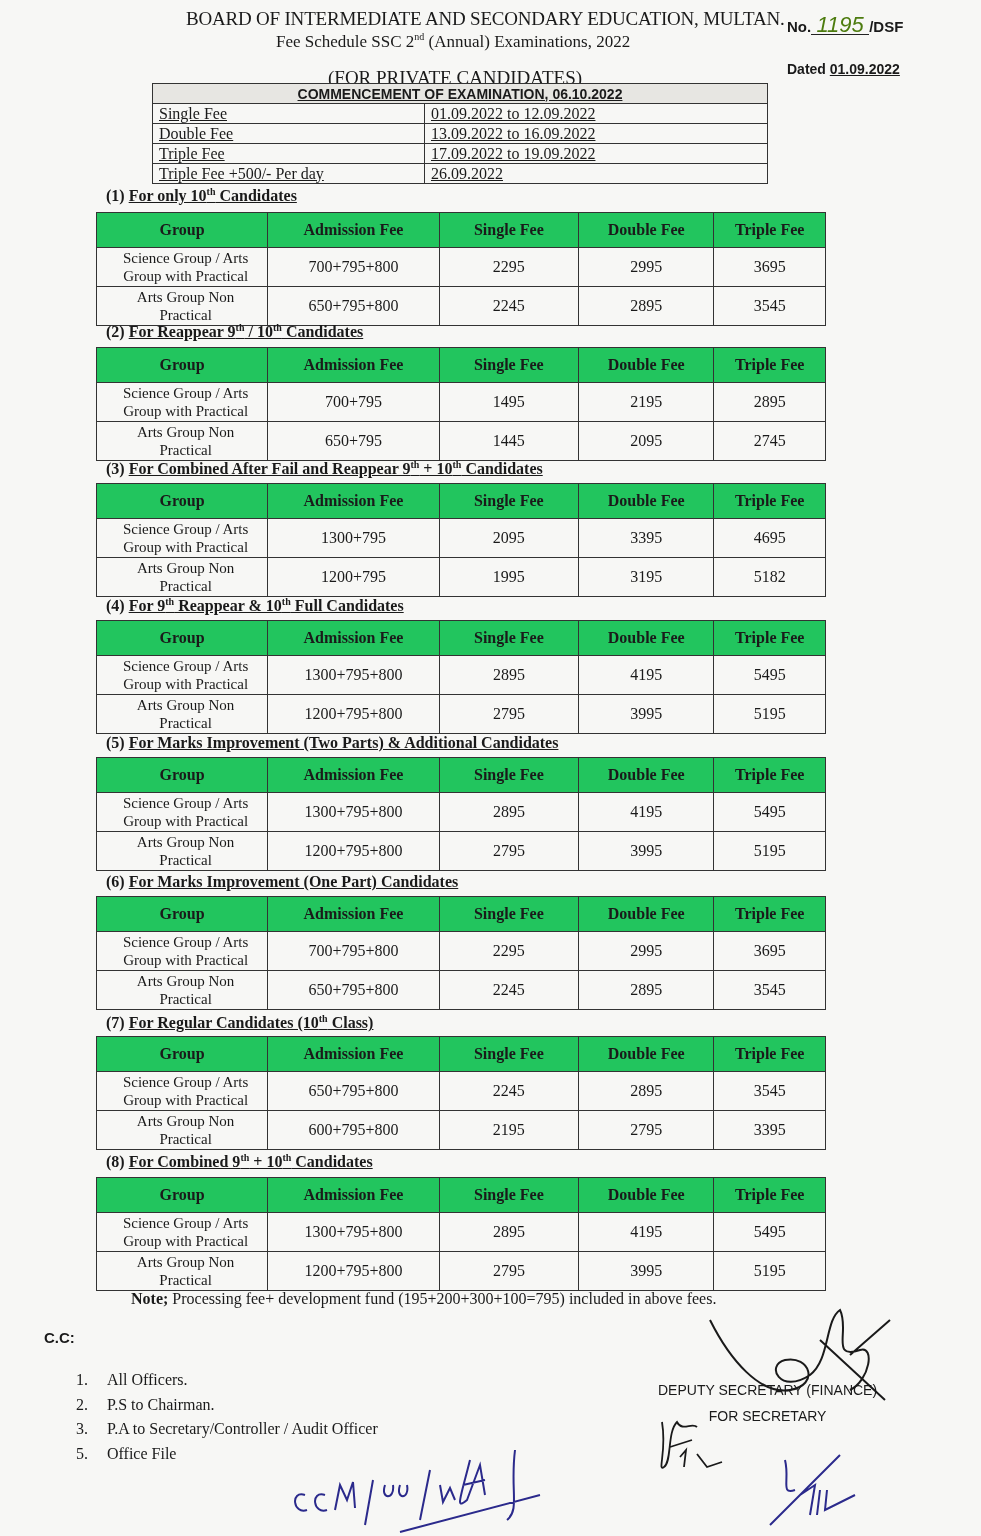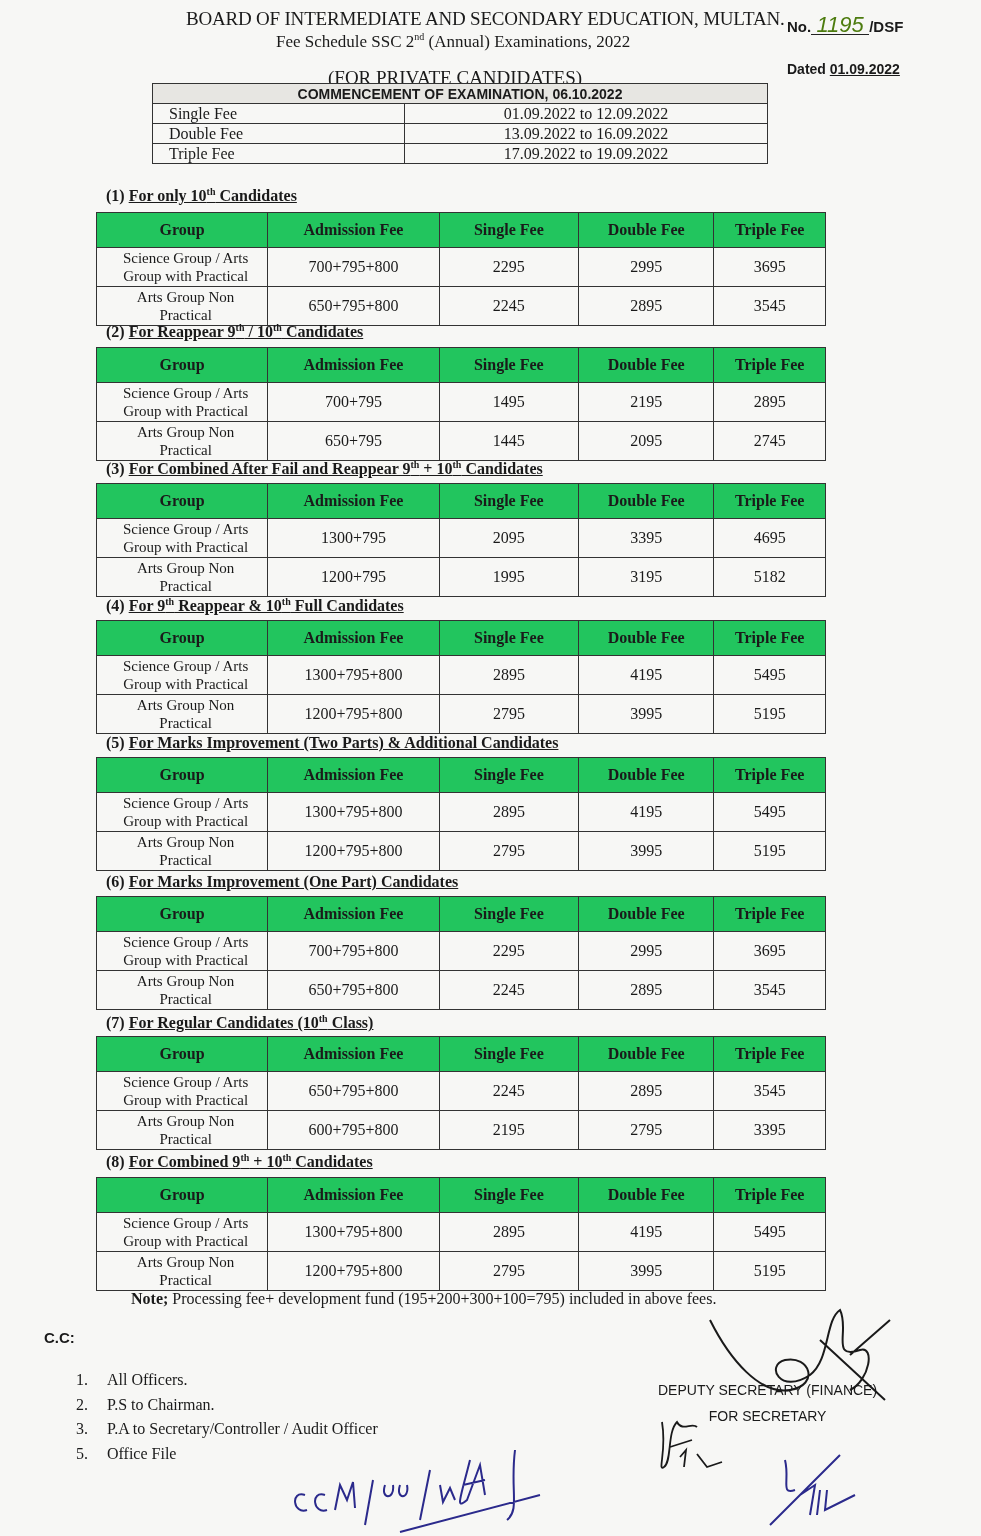--- a/index.html
+++ b/index.html
@@ -36,27 +36,27 @@
       font-family: "Liberation Sans", "DejaVu Sans", sans-serif;
       font-weight: bold; font-size: 14px;
     }
     .dated .d { text-decoration: underline; margin-top: 42px; }
 
     
     .sched {
       position: absolute; left: 152px; top: 83px; width: 616px;
       border-collapse: collapse; font-size: 16px;
     }
-    .sched td { border: 1.5px solid #333; padding: 0 16px; height: 19px; line-height: 18px; }
+    .sched td { border: 1.5px solid #333; padding: 0 6px; height: 19px; line-height: 18px; text-decoration: underline; }
     .sched .head {
       text-align: center; font-weight: bold;
       font-family: "Liberation Sans", "DejaVu Sans", sans-serif; font-size: 14px;
       background: #e7e6e2;
     }
-    .sched td.r { text-align: center; width: 330px; }
+    .sched td.r { text-align: left; width: 330px; }
 
     .section-title {
       position: absolute; left: 106px; font-size: 16px; font-weight: bold;
       white-space: nowrap;
     }
     .section-title .t { text-decoration: underline; }
     .section-title sup { font-size: 10px; }
 
     table.fee {
       position: absolute; left: 96px; width: 730px;
@@ -125,20 +125,24 @@
         <td class="r">01.09.2022 to 12.09.2022</td>
       </tr>
   <tr>
         <td>Double Fee</td>
         <td class="r">13.09.2022 to 16.09.2022</td>
       </tr>
   <tr>
         <td>Triple Fee</td>
         <td class="r">17.09.2022 to 19.09.2022</td>
       </tr>
+  <tr>
+        <td>Triple Fee +500/- Per day</td>
+        <td class="r">26.09.2022</td>
+      </tr>
 </tbody>
   </table>
 
 <div id="sections">
     <div class="section-title" style="top: 186px;"><span>(1)</span>  <span class="t"><span>For only 10</span><sup>th</sup><span> Candidates</span></span></div>
     <table class="fee" style="top: 212px;">
       <colgroup>
         <col class="c1">
         <col class="c2">
         <col class="c3">

